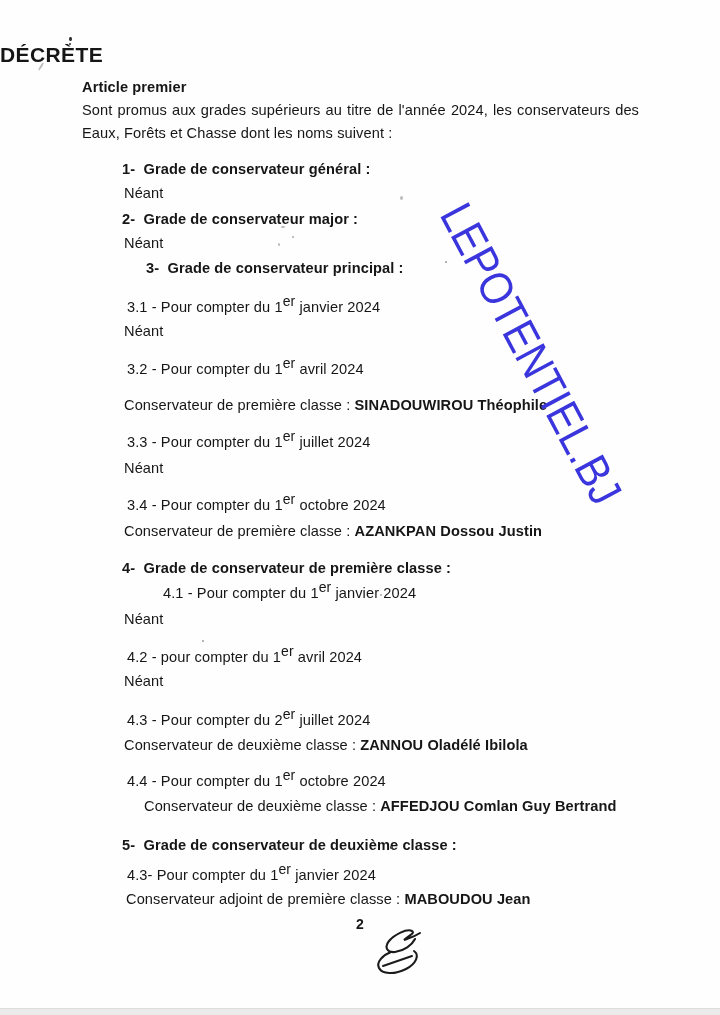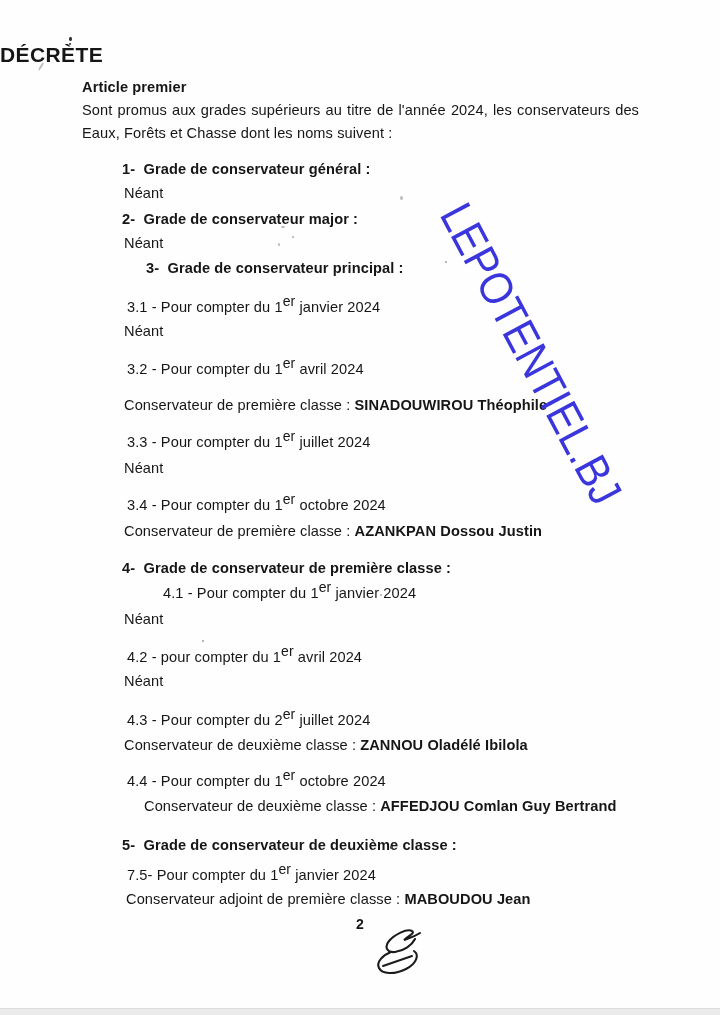--- a/index.html
+++ b/index.html
@@ -65,21 +65,21 @@
   <div class="ln" style="left:124px;top:673px;">Néant</div>
 
   <div class="ln" style="left:127px;top:712px;"><span>4.3 - Pour compter du 2</span><sup class="ord">er</sup><span> juillet 2024</span></div>
   <div class="ln" style="left:124px;top:737px;"><span>Conservateur de deuxième classe : </span><span class="b">ZANNOU Oladélé Ibilola</span></div>
 
   <div class="ln" style="left:127px;top:773px;"><span>4.4 - Pour compter du 1</span><sup class="ord">er</sup><span> octobre 2024</span></div>
   <div class="ln" style="left:124px;top:798px;margin-left:20px;"><span>Conservateur de deuxième classe : </span><span class="b">AFFEDJOU Comlan Guy Bertrand</span></div>
 
   <div class="ln b" style="left:122px;top:837px;">5-  Grade de conservateur de deuxième classe :</div>
 
-  <div class="ln" style="left:127px;top:867px;"><span>7.5- Pour compter du 1</span><sup class="ord">er</sup><span> janvier 2024</span></div>
+  <div class="ln" style="left:127px;top:867px;"><span>4.3- Pour compter du 1</span><sup class="ord">er</sup><span> janvier 2024</span></div>
   <div class="ln" style="left:126px;top:891px;"><span>Conservateur adjoint de première classe : </span><span class="b">MABOUDOU Jean</span></div>
 
   <div class="pagenum">2</div>
 
   <svg class="scribble" width="58" height="50" viewBox="0 0 58 50" fill="none">
     <path d="M46 4 C40 8 36 9 30 11 C36 6 41 4 38 2 C33 -1 20 6 15 12 C10 18 13 24 21 23 C30 22 38 16 41 10" stroke="#1b1b1b" stroke-width="2.1" stroke-linecap="round" fill="none"></path>
     <path d="M40 22 C46 26 42 35 32 40 C20 46 8 45 5 39 C2 33 9 26 17 23" stroke="#1b1b1b" stroke-width="2.1" stroke-linecap="round" fill="none"></path>
     <path d="M9 37 L38 27" stroke="#1b1b1b" stroke-width="2" stroke-linecap="round"></path>
   </svg>
 

